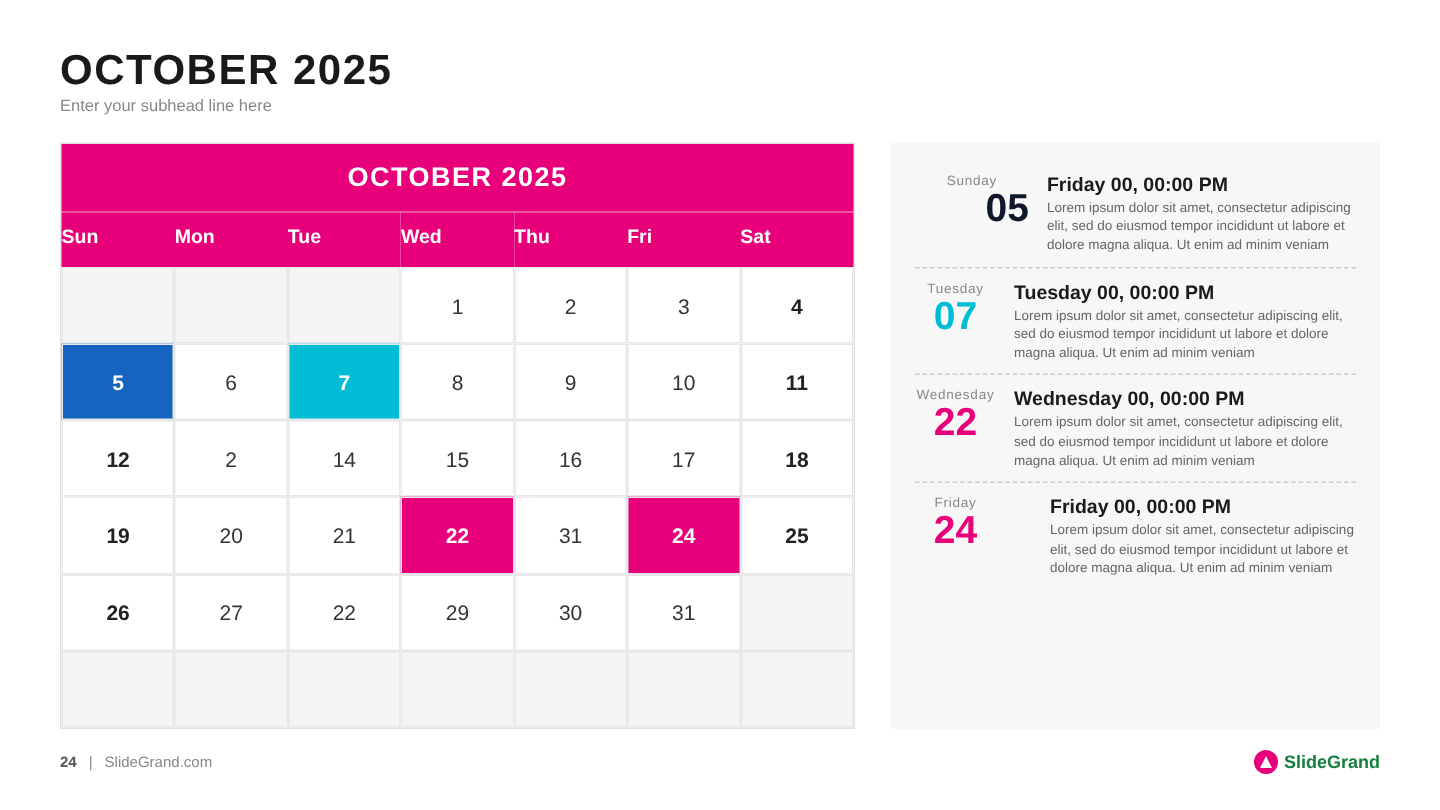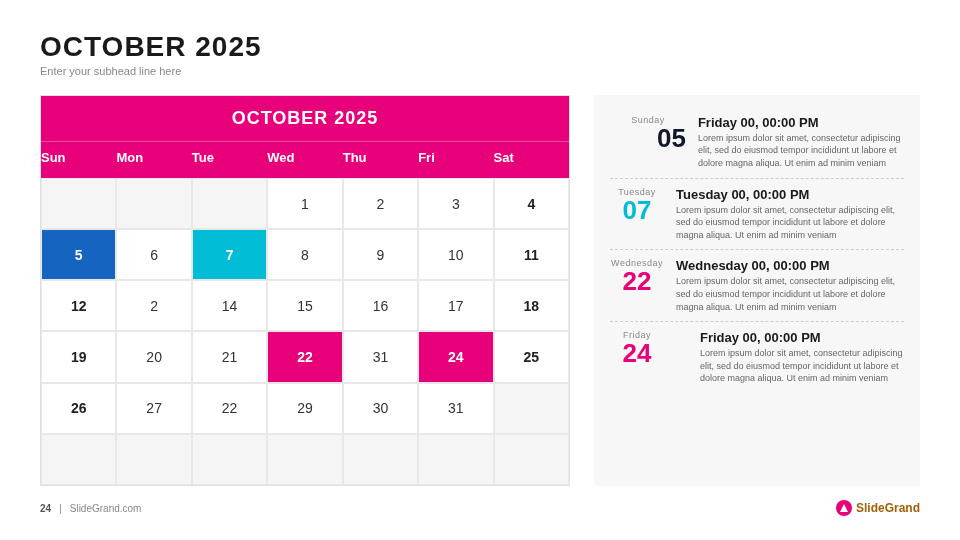--- a/index.html
+++ b/index.html
@@ -212,21 +212,21 @@
       font-weight: 700;
       color: #555;
     }
 
     .footer-brand {
       display: flex;
       align-items: center;
       gap: 4px;
       font-size: 12px;
       font-weight: 700;
-      color: #a16207;
+      color: #15803d;
     }
 
     .brand-icon {
       width: 16px;
       height: 16px;
       background: #e8007a;
       border-radius: 50%;
       display: inline-flex;
       align-items: center;
       justify-content: center;

